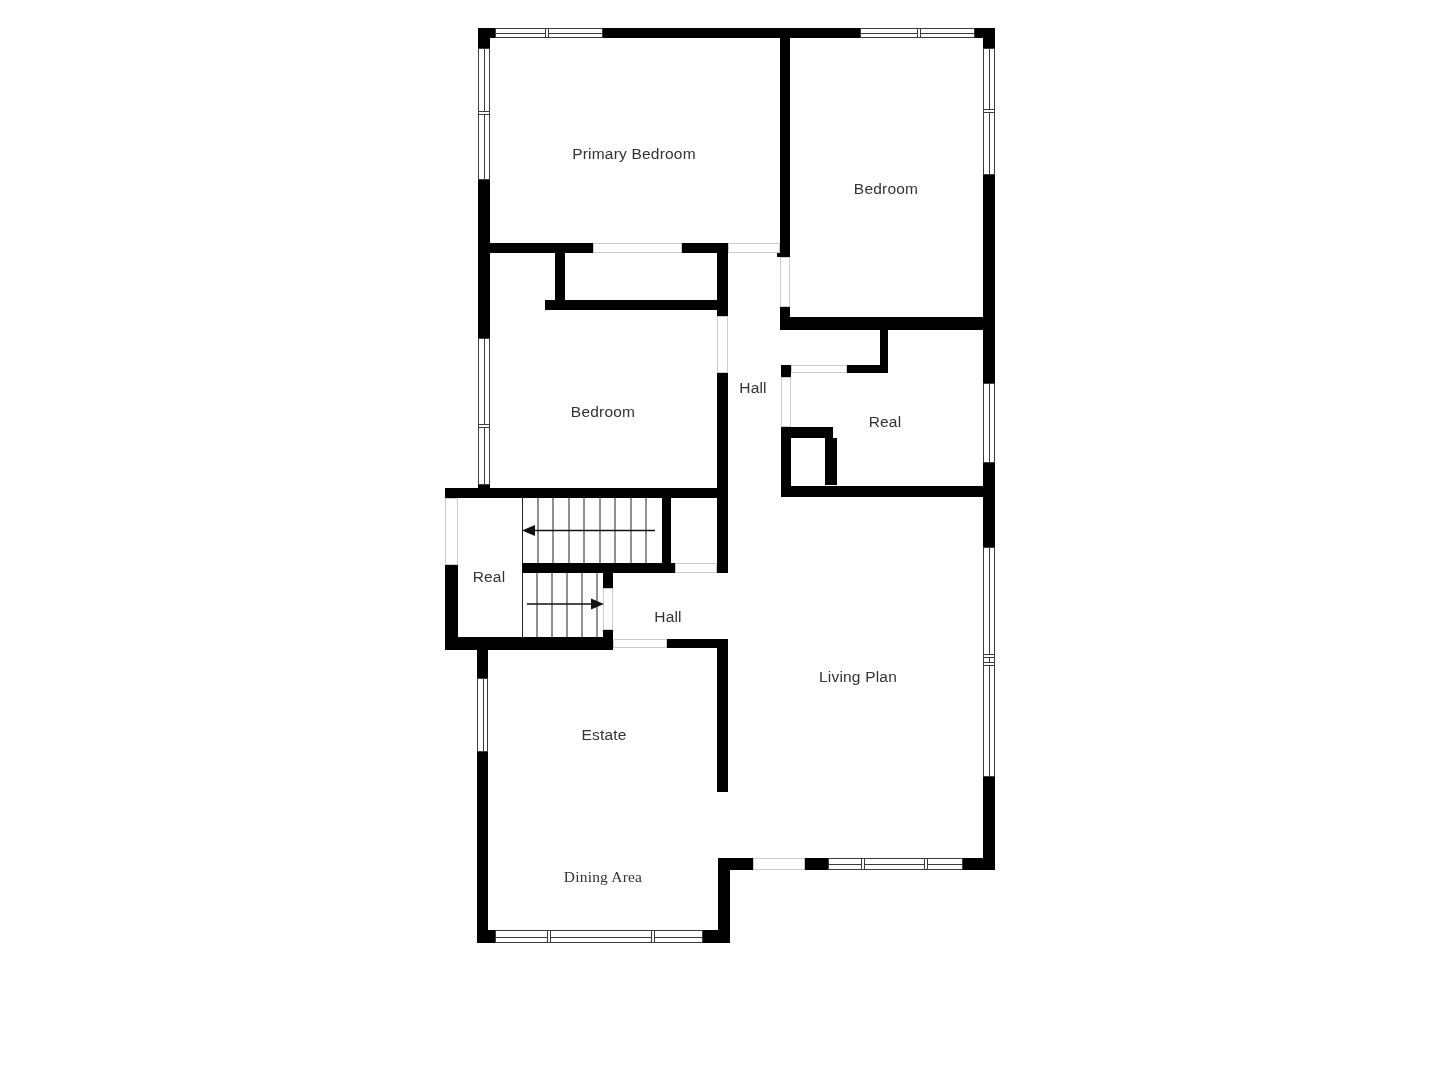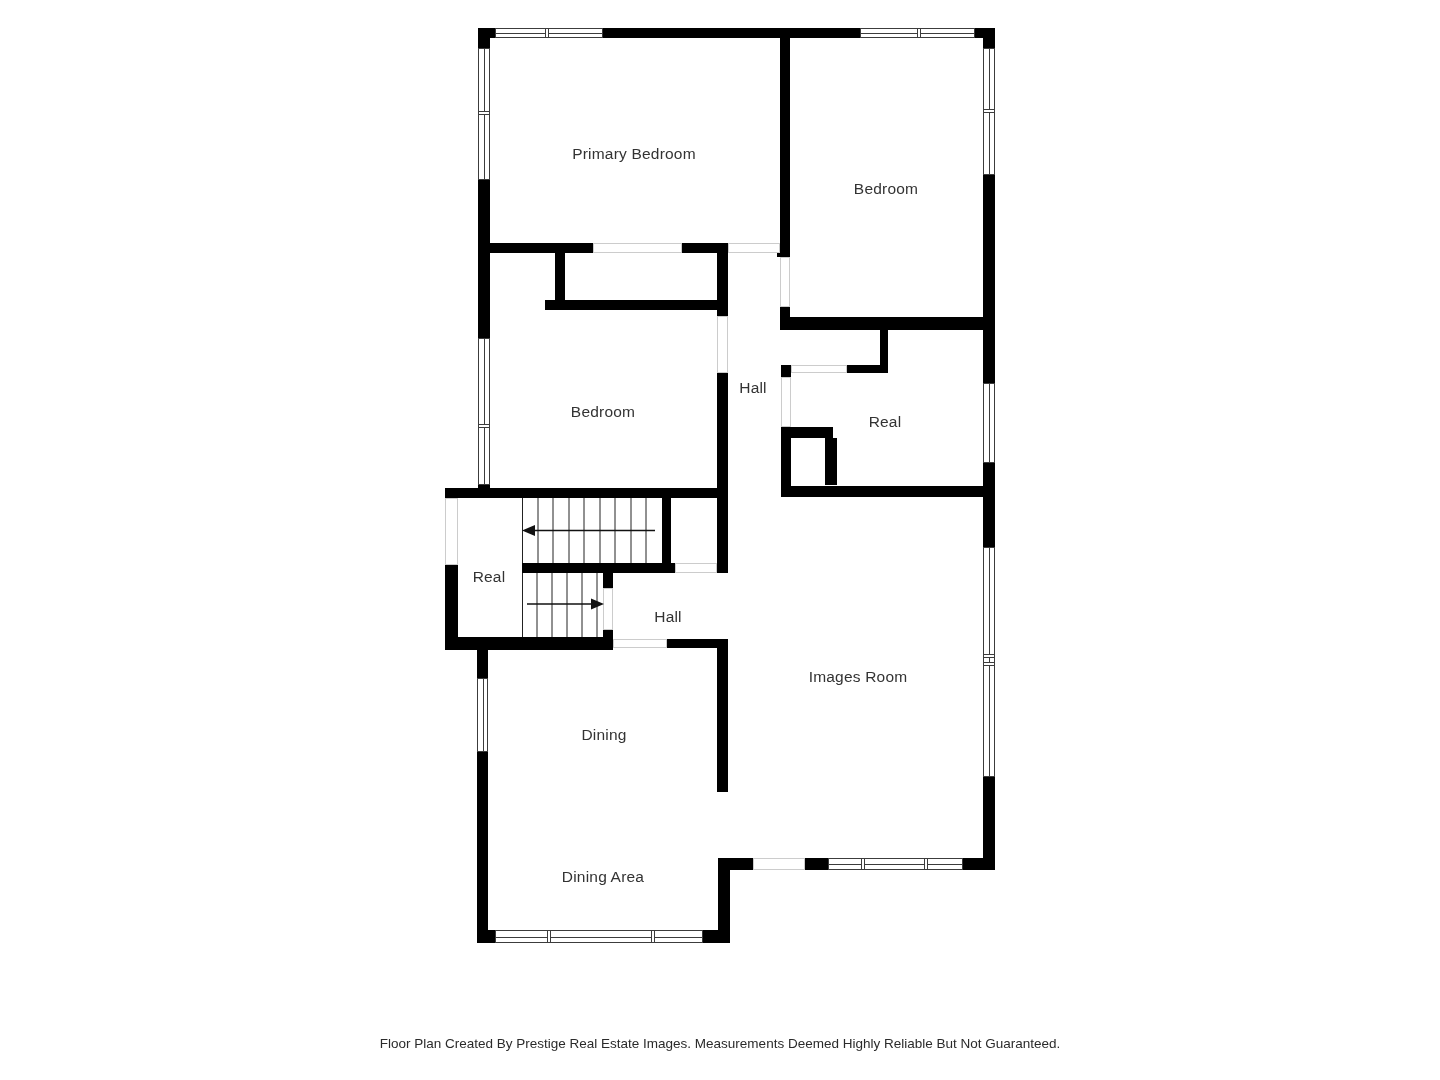--- a/index.html
+++ b/index.html
@@ -146,19 +146,18 @@
     </g>
   </svg>
 
   <div class="lbl" style="left:634px;top:154px;">Primary Bedroom</div>
   <div class="lbl" style="left:886px;top:189px;">Bedroom</div>
   <div class="lbl" style="left:603px;top:412px;">Bedroom</div>
   <div class="lbl" style="left:753px;top:388px;">Hall</div>
   <div class="lbl" style="left:885px;top:422px;">Real</div>
   <div class="lbl" style="left:489px;top:577px;">Real</div>
   <div class="lbl" style="left:668px;top:617px;">Hall</div>
-  <div class="lbl" style="left:858px;top:677px;">Images Room</div>
-  <div class="lbl" style="left:604px;top:735px;">Dining</div>
-  <div class="lbl" style="left:603px;top:877px;">Dining Area</div>
+  <div class="lbl" style="left:858px;top:677px;">Living Plan</div>
+  <div class="lbl" style="left:604px;top:735px;">Estate</div>
+  <div class="lbl" style="left:603px;top:877px;font-family:Liberation Serif, serif;">Dining Area</div>
 
-  <div class="footer">Floor Plan Created By Prestige Real Estate Images. Measurements Deemed Highly Reliable But Not Guaranteed.</div>
 
 </div>
 
 </body></html>

